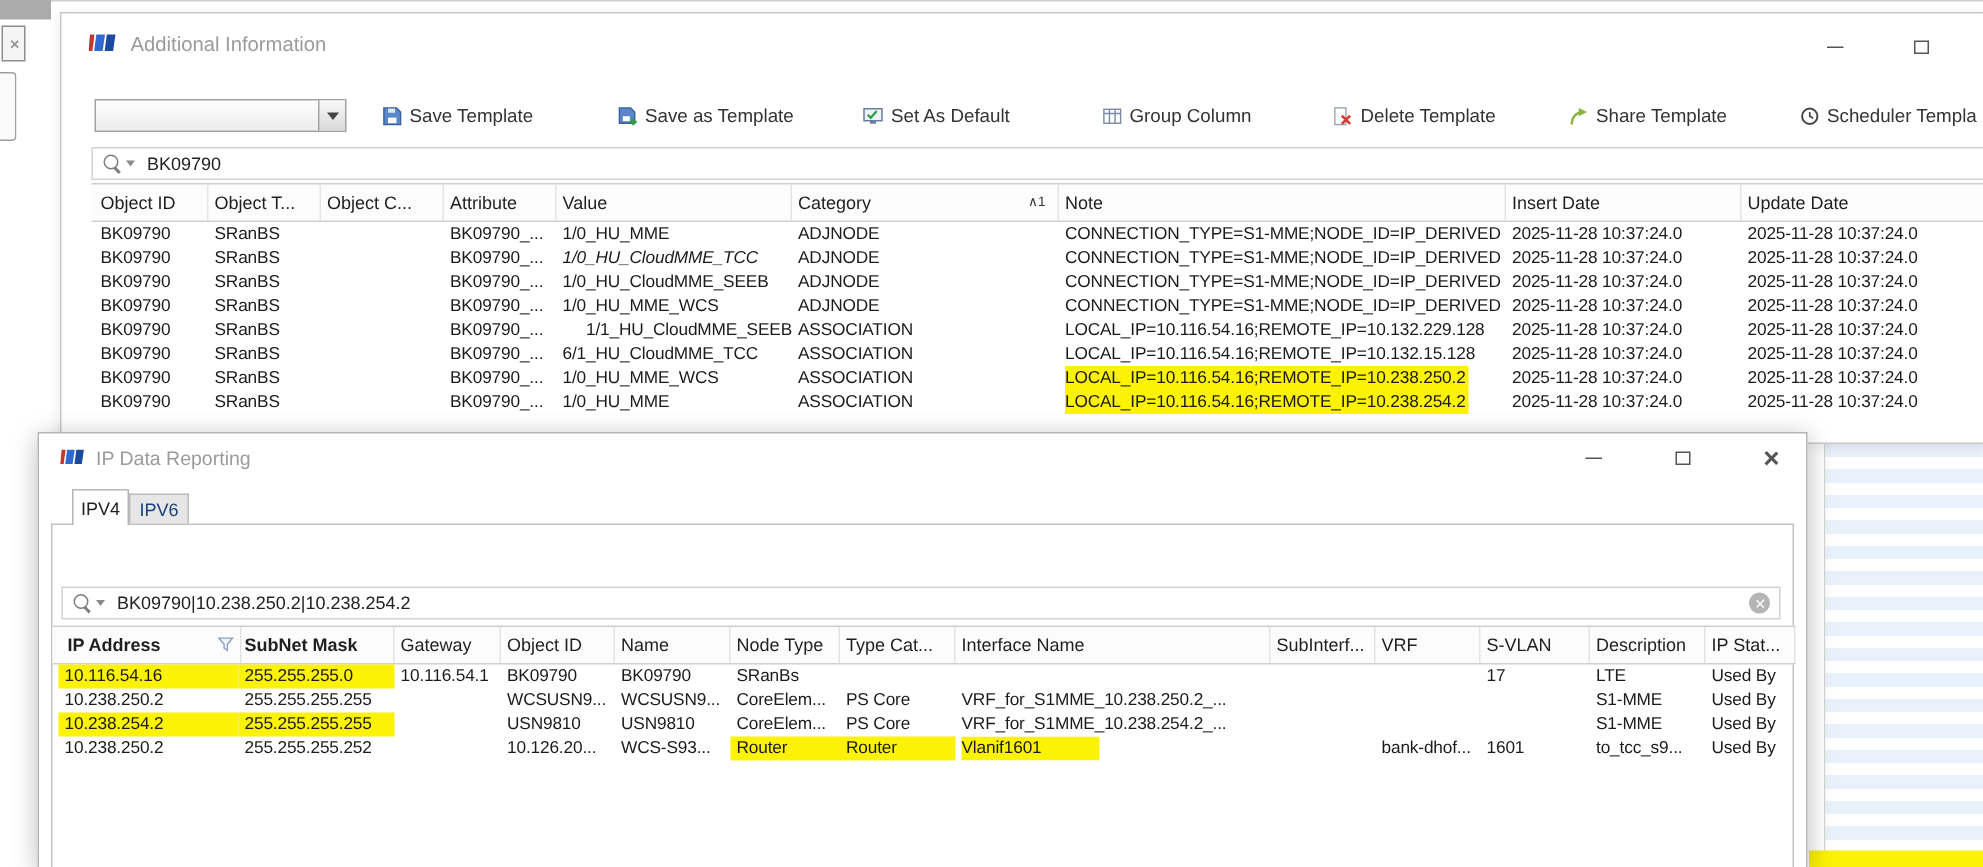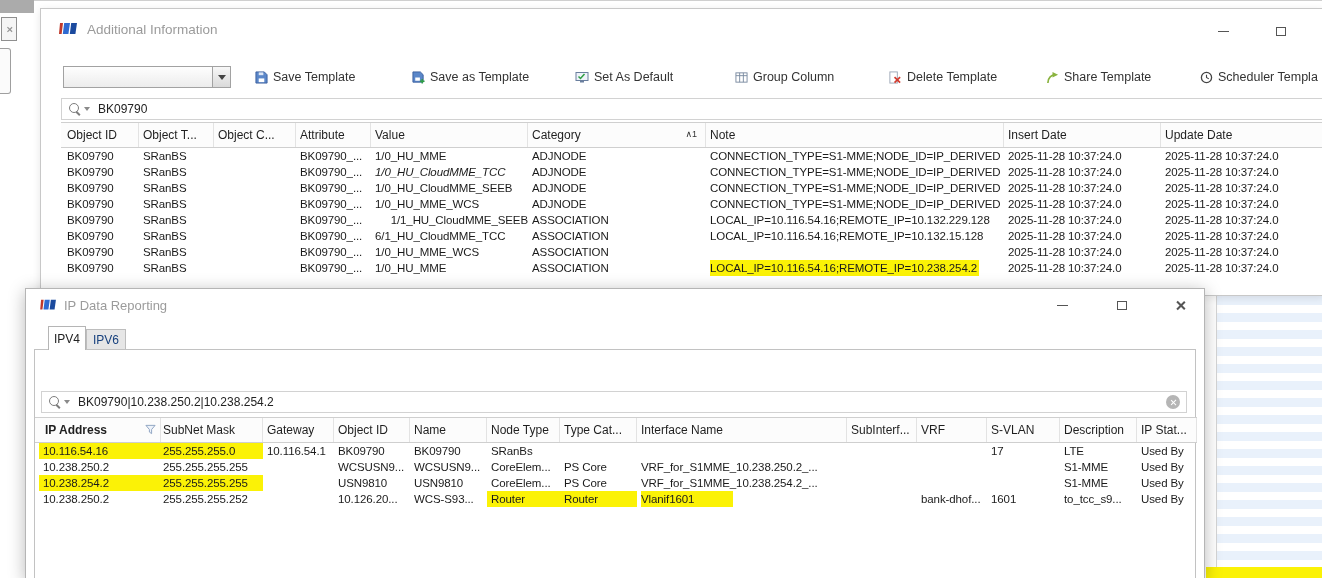--- a/index.html
+++ b/index.html
@@ -273,20 +273,21 @@
         <div class="td" style="left: 943px; width: 157px;">2025-11-28 10:37:24.0</div>
         <div class="td" style="left: 1100px; width: 164px;">2025-11-28 10:37:24.0</div>
       </div>
       <div class="tr" style="top: 96px;">
         <div class="td" style="left: 2px; width: 76px;">BK09790</div>
         <div class="td" style="left: 78px; width: 75px;">SRanBS</div>
         <div class="td" style="left: 153px; width: 82px;"></div>
         <div class="td" style="left: 235px; width: 75px;">BK09790_...</div>
         <div class="td" style="left: 310px; width: 157px;">1/0_HU_MME_WCS</div>
         <div class="td" style="left: 467px; width: 178px;">ASSOCIATION</div>
+        <div class="td" style="left: 645px; width: 298px;"><span class="hl-text">LOCAL_IP=10.116.54.16;REMOTE_IP=10.238.250.2</span></div>
         <div class="td" style="left: 943px; width: 157px;">2025-11-28 10:37:24.0</div>
         <div class="td" style="left: 1100px; width: 164px;">2025-11-28 10:37:24.0</div>
       </div>
       <div class="tr" style="top: 112px;">
         <div class="td" style="left: 2px; width: 76px;">BK09790</div>
         <div class="td" style="left: 78px; width: 75px;">SRanBS</div>
         <div class="td" style="left: 153px; width: 82px;"></div>
         <div class="td" style="left: 235px; width: 75px;">BK09790_...</div>
         <div class="td" style="left: 310px; width: 157px;">1/0_HU_MME</div>
         <div class="td" style="left: 467px; width: 178px;">ASSOCIATION</div>
@@ -324,21 +325,21 @@
     <span class="mag"></span>
     <span class="mag-caret"></span>
     <input value="BK09790|10.238.250.2|10.238.254.2" style="">
     <span class="clear-btn"></span>
   </div>
 
   <div class="thead" id="ip-thead" style="left:9px;top:128px;width:1162px;z-index:4">
       <div class="th" style="left: 6px; width: 120px; font-weight: bold;"><span>IP Address</span><span class="funnel"><svg width="11" height="11" viewBox="0 0 12 12">
             <path d="M1 1.5h10L7.2 6v4.5L4.8 8.8V6z" fill="#eef3fa" stroke="#8aa0c0"></path>
           </svg></span></div>
-      <div class="th" style="left: 124px; width: 104px;"><span>SubNet Mask</span></div>
+      <div class="th" style="left: 124px; width: 104px; font-weight: bold;"><span>SubNet Mask</span></div>
       <div class="th" style="left: 228px; width: 71px;"><span>Gateway</span></div>
       <div class="th" style="left: 299px; width: 76px;"><span>Object ID</span></div>
       <div class="th" style="left: 375px; width: 77px;"><span>Name</span></div>
       <div class="th" style="left: 452px; width: 73px;"><span>Node Type</span></div>
       <div class="th" style="left: 525px; width: 77px;"><span>Type Cat...</span></div>
       <div class="th" style="left: 602px; width: 210px;"><span>Interface Name</span></div>
       <div class="th" style="left: 812px; width: 70px;"><span>SubInterf...</span></div>
       <div class="th" style="left: 882px; width: 70px;"><span>VRF</span></div>
       <div class="th" style="left: 952px; width: 73px;"><span>S-VLAN</span></div>
       <div class="th" style="left: 1025px; width: 77px;"><span>Description</span></div>

